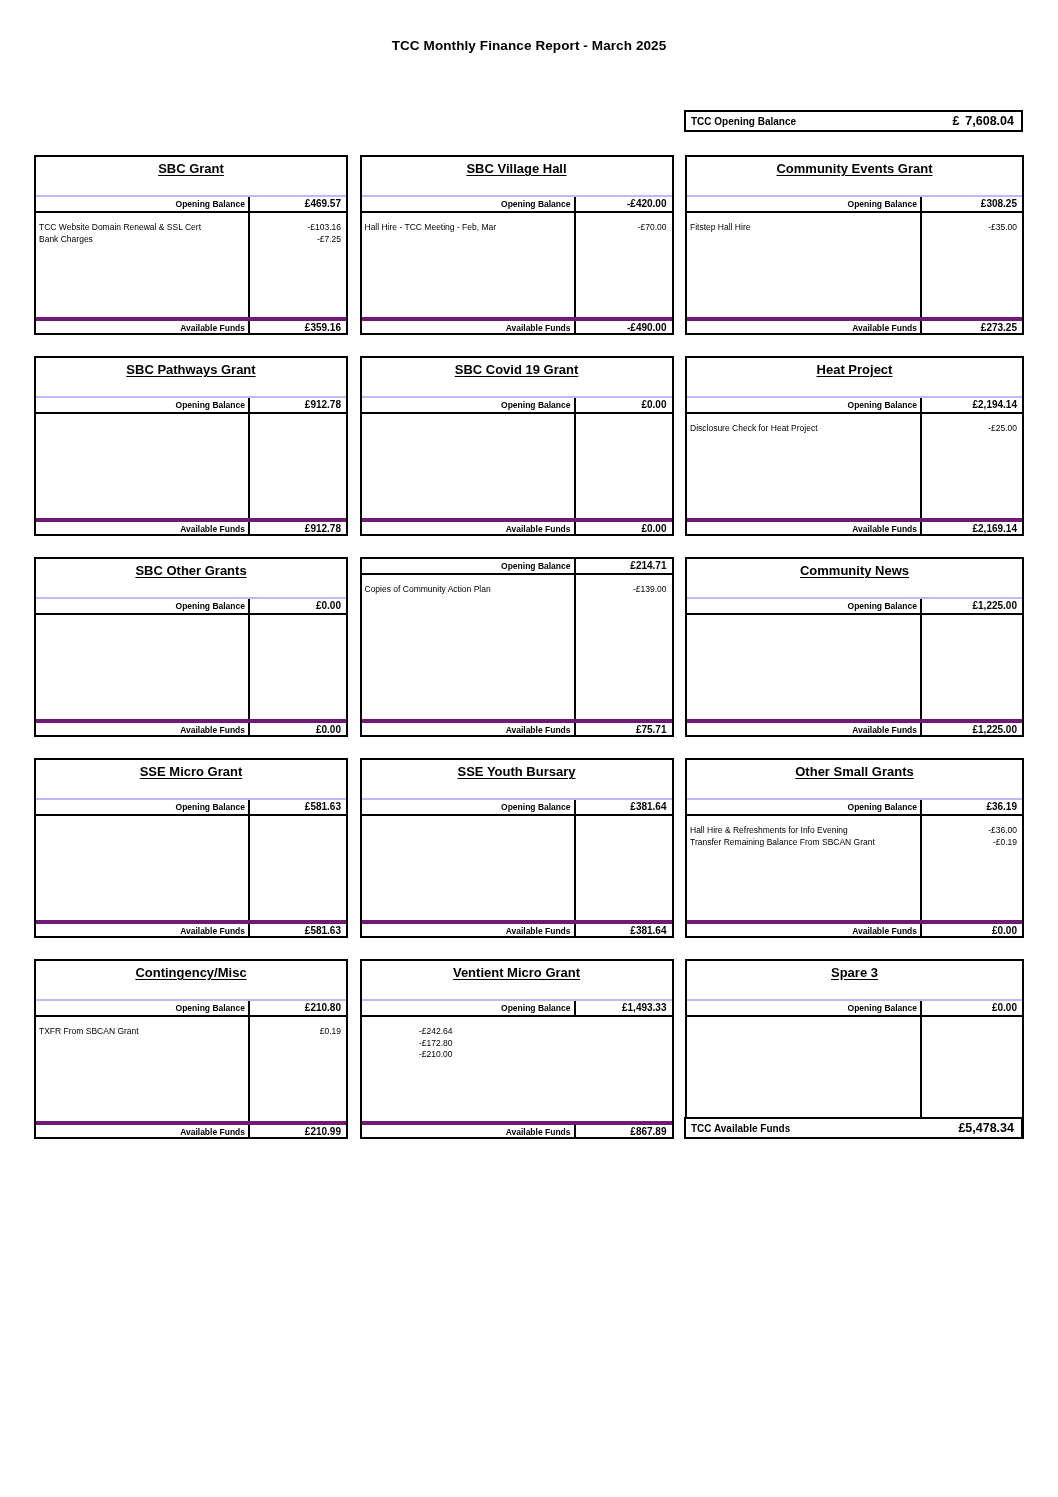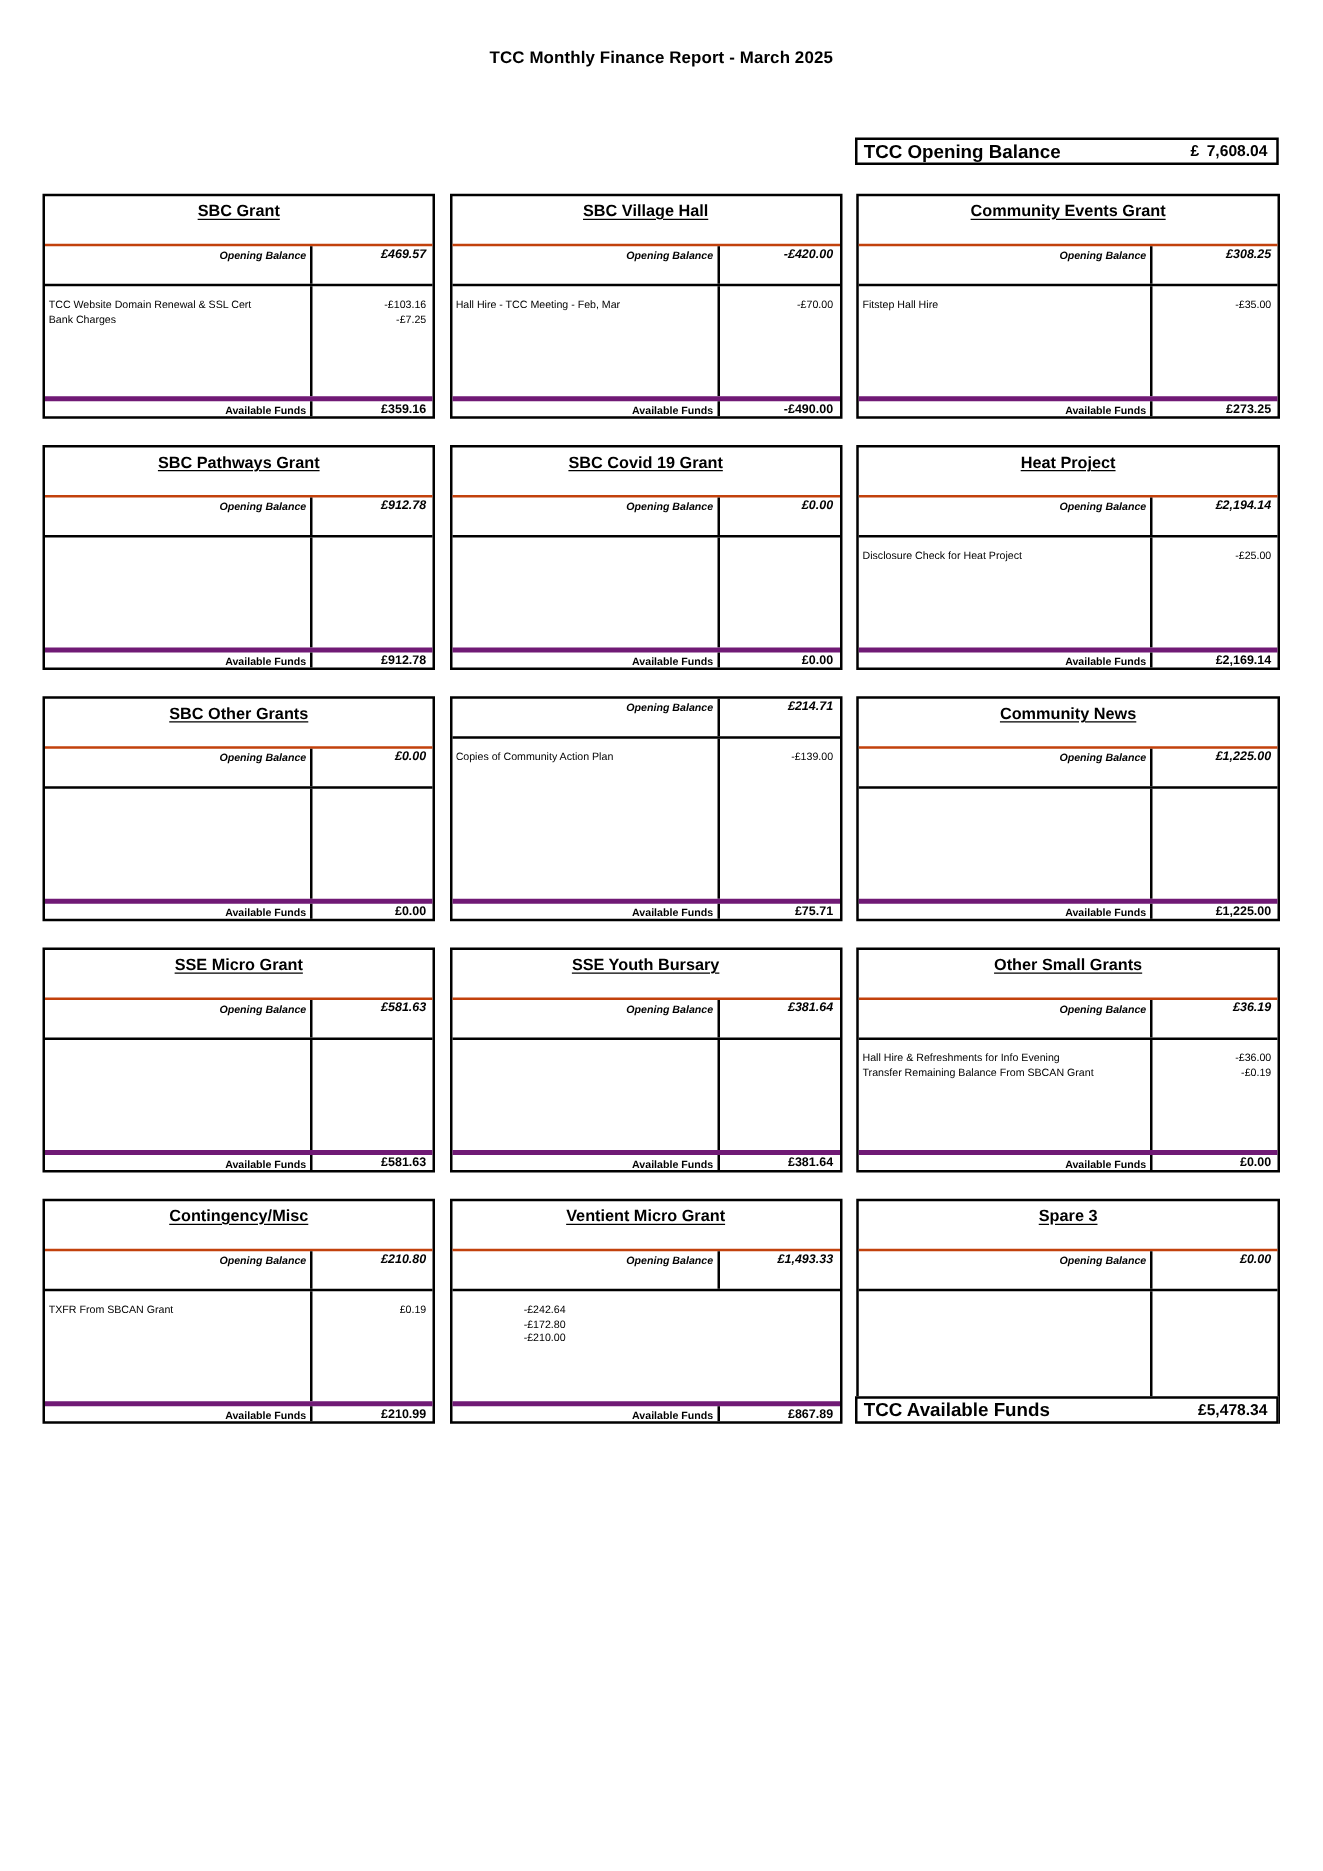--- a/index.html
+++ b/index.html
@@ -42,21 +42,21 @@
     height: 22px;
     border: 2px solid #000;
     box-sizing: border-box;
     display: flex;
     align-items: center;
     background: #fff;
   }
   .summary-bar.top { top: 110px; }
   .summary-bar.bottom { top: 1117px; }
   .summary-label {
-    font-size: 15px;
+    font-size: 10px;
     font-weight: bold;
     padding-left: 5px;
     flex: 1 1 auto;
     white-space: nowrap;
   }
   .summary-currency {
     font-size: 12.5px;
     font-weight: bold;
     padding-right: 6px;
   }
@@ -82,44 +82,43 @@
   .card {
     border: 2px solid #000;
     box-sizing: border-box;
     background: #fff;
     display: flex;
     flex-direction: column;
     height: 180px;
   }
   .card-title-row {
     height: 40px;
-    border-bottom: 2px solid #c2410c;
+    border-bottom: 2px solid #c4b5fd;
     display: flex;
     align-items: flex-start;
     justify-content: center;
     padding-top: 4px;
     box-sizing: border-box;
     text-align: right;
   }
   .card-title {
     font-size: 13px;
     font-weight: bold;
     text-decoration: underline;
     text-underline-offset: 2px;
     white-space: nowrap;
   }
 
   .row {
     display: flex;
     box-sizing: border-box;
   }
   .row.opening {
-    height: 32px;
+    height: 16px;
     border-bottom: 2px solid #000;
-    font-style: italic;
   }
   .row.closing {
     height: 16px;
     border-top: 4px solid #701a75;
   }
   .row-label {
     flex: 1 1 auto;
     border-right: 2px solid #000;
     text-align: right;
     font-size: 8.5px;

